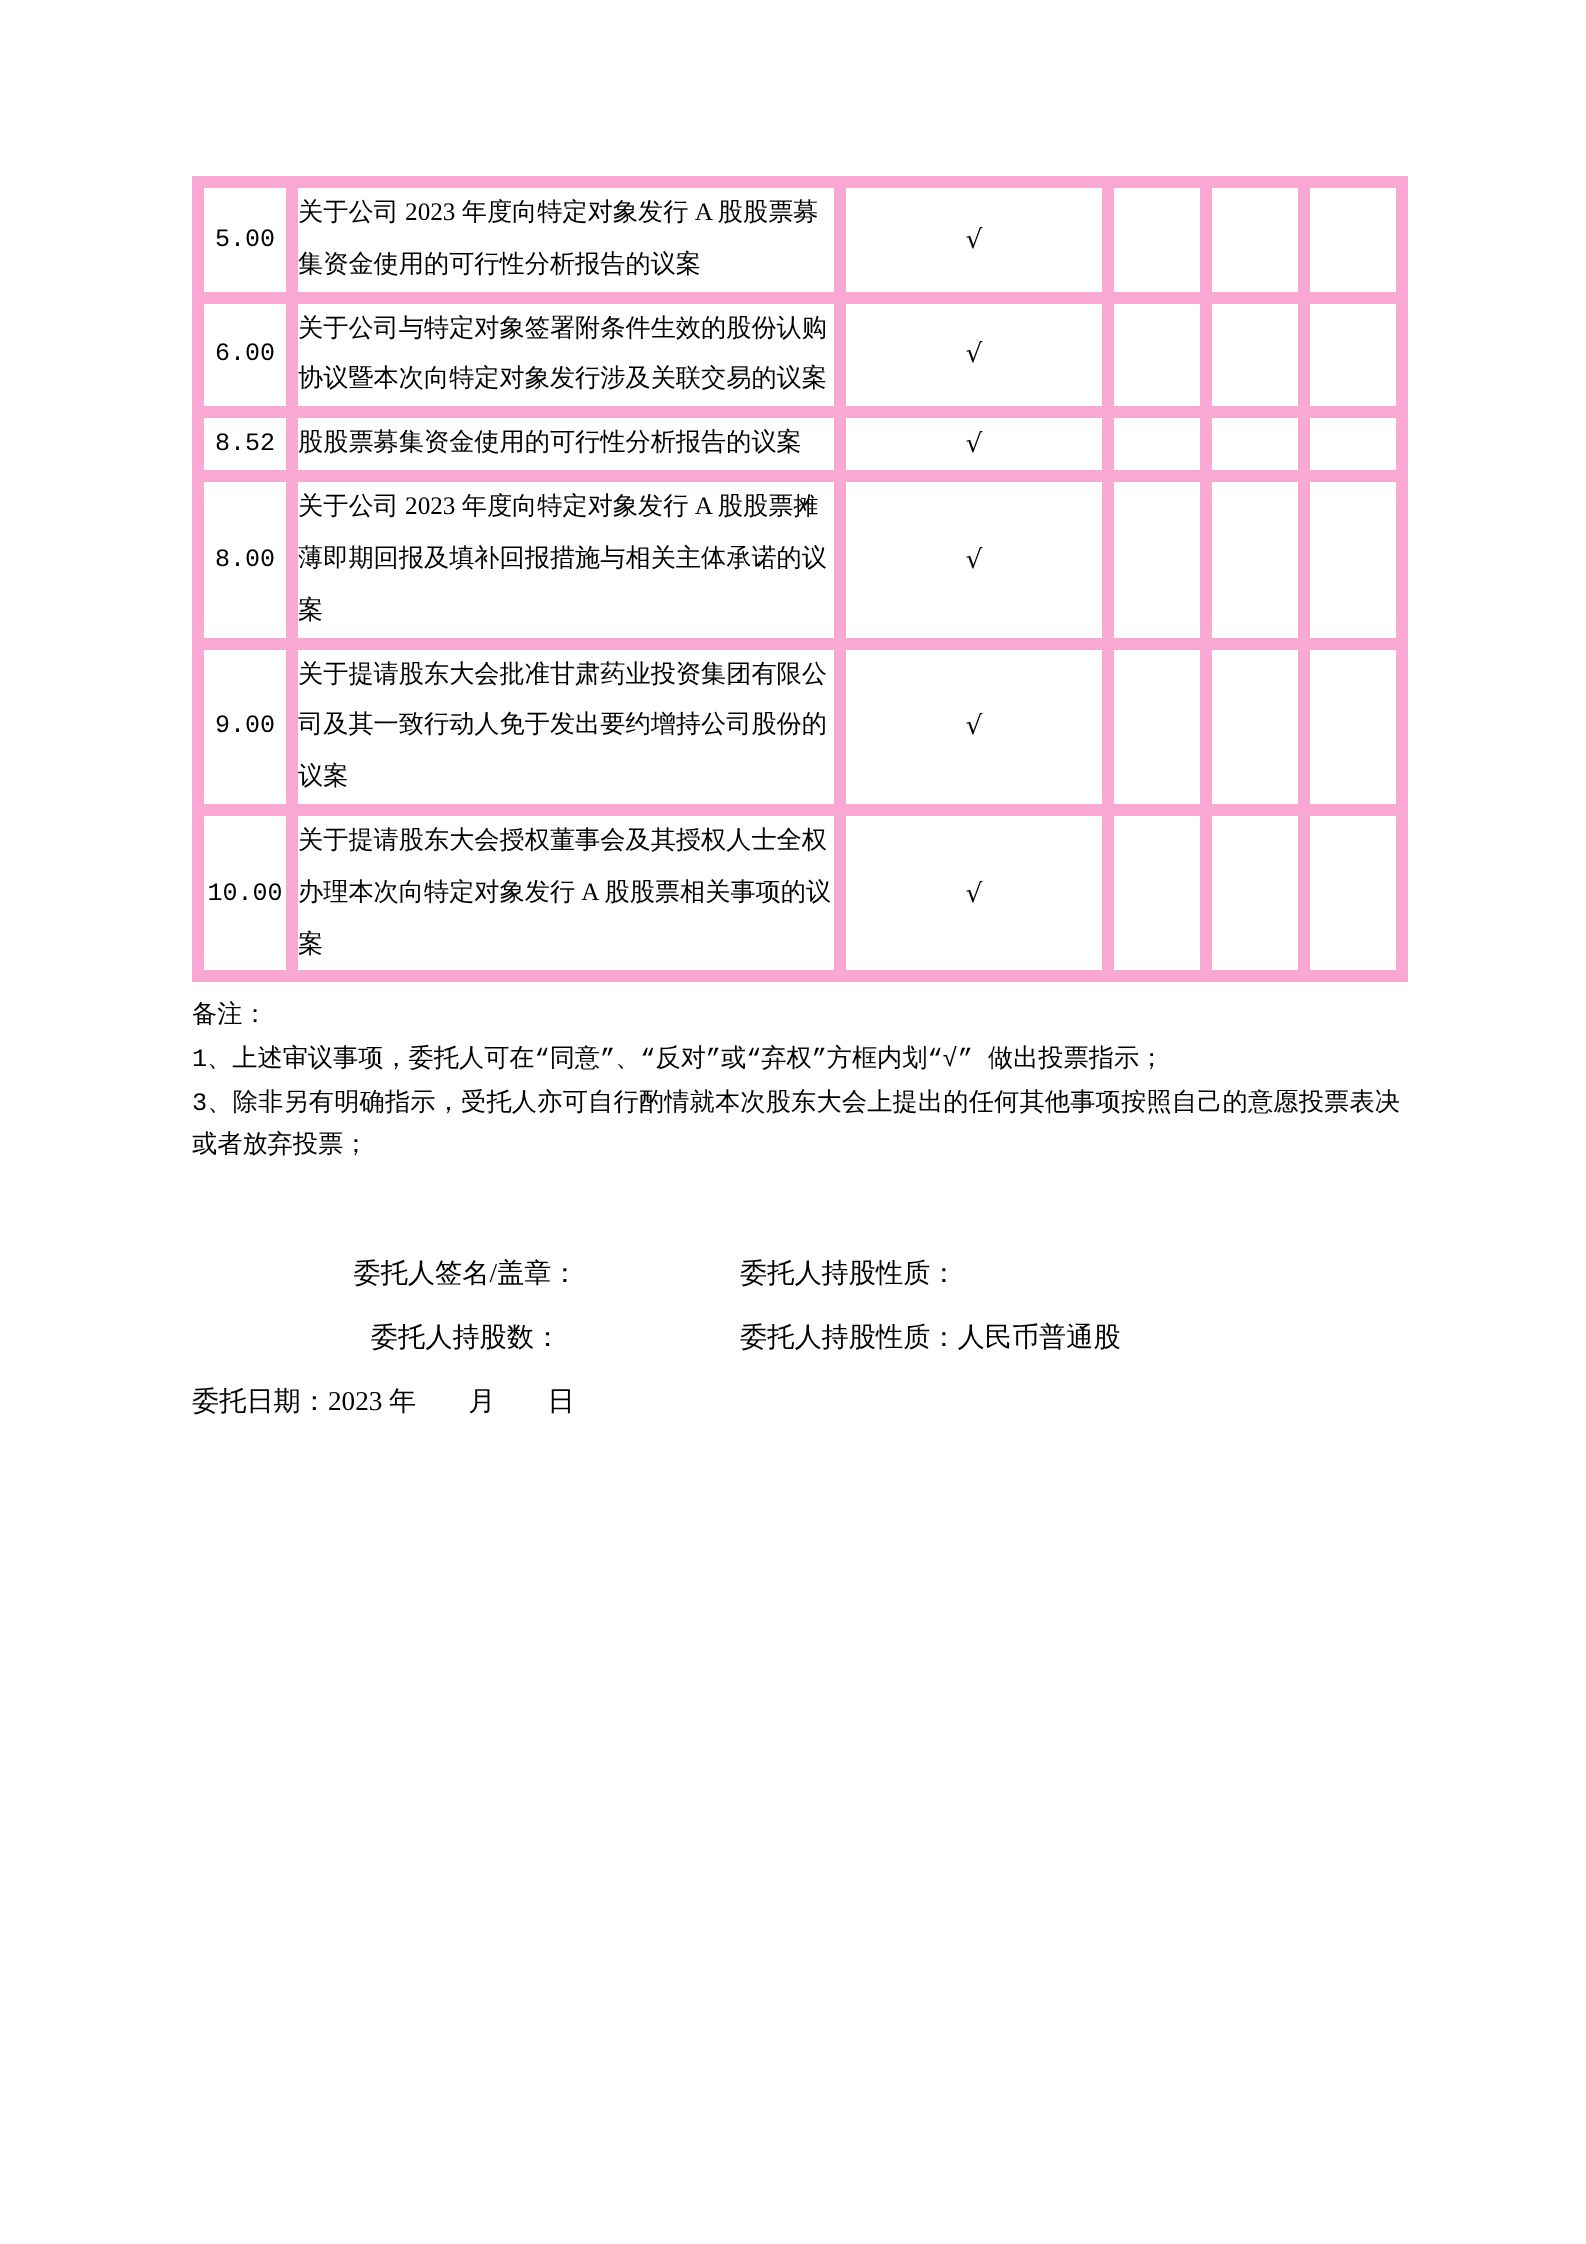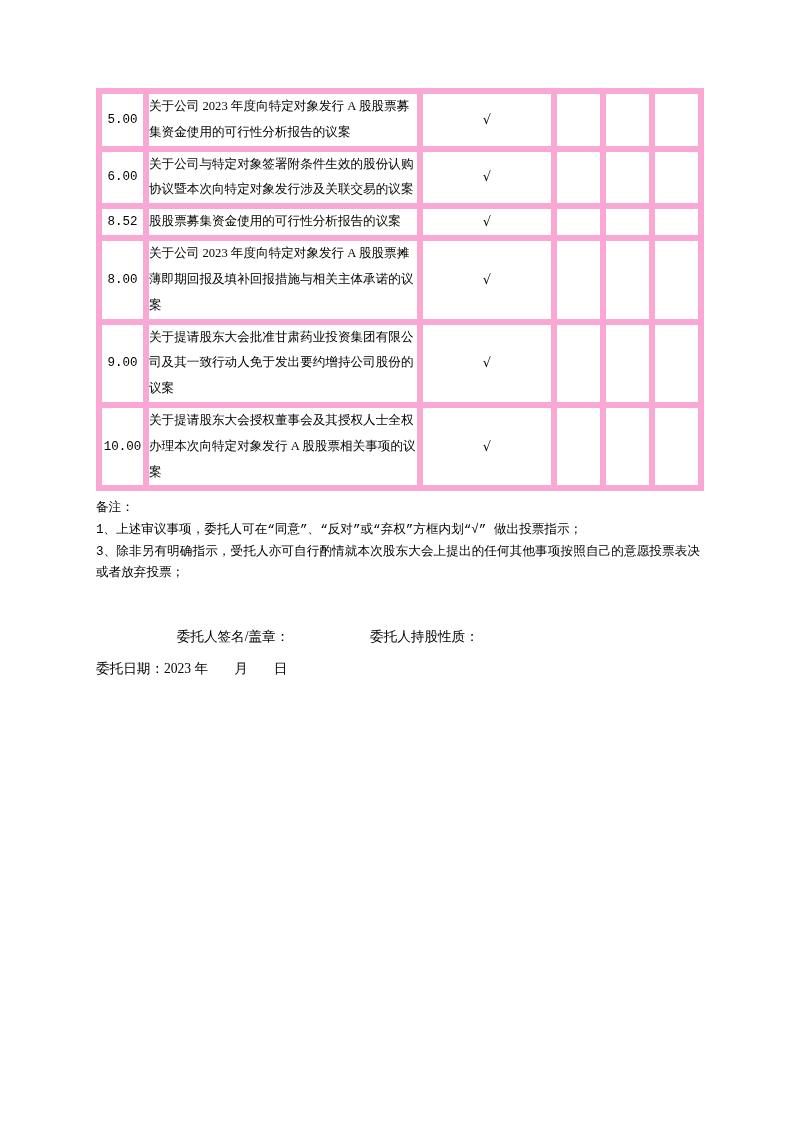--- a/index.html
+++ b/index.html
@@ -180,18 +180,22 @@
       <p>1、上述审议事项，委托人可在“同意”、“反对”或“弃权”方框内划“√” 做出投票指示；</p>
       <p>3、除非另有明确指示，受托人亦可自行酌情就本次股东大会上提出的任何其他事项按照自己的意愿投票表决或者放弃投票；</p>
     </div>
 
     <div class="sign-block">
       <div class="sign-row">
         <span class="sign-left">委托人签名/盖章：</span>
         <span class="sign-right">委托人持股性质：</span>
       </div>
       <div class="sign-row">
+        <span class="sign-left">委托人持股数：</span>
+        <span class="sign-right"><span>委托人持股性质：</span><span>人民币普通股</span></span>
+      </div>
+      <div class="sign-row">
         <span class="sign-full"><span>委托日期：</span><span>2023 年</span><span class="indent"></span><span>月</span><span class="indent"></span><span>日</span></span>
       </div>
     </div>
 
   </div>
 </div>
 
 </body></html>

